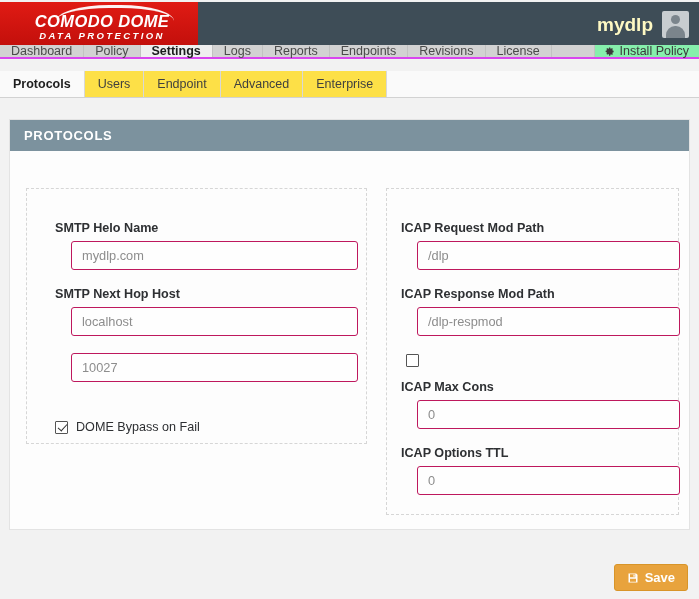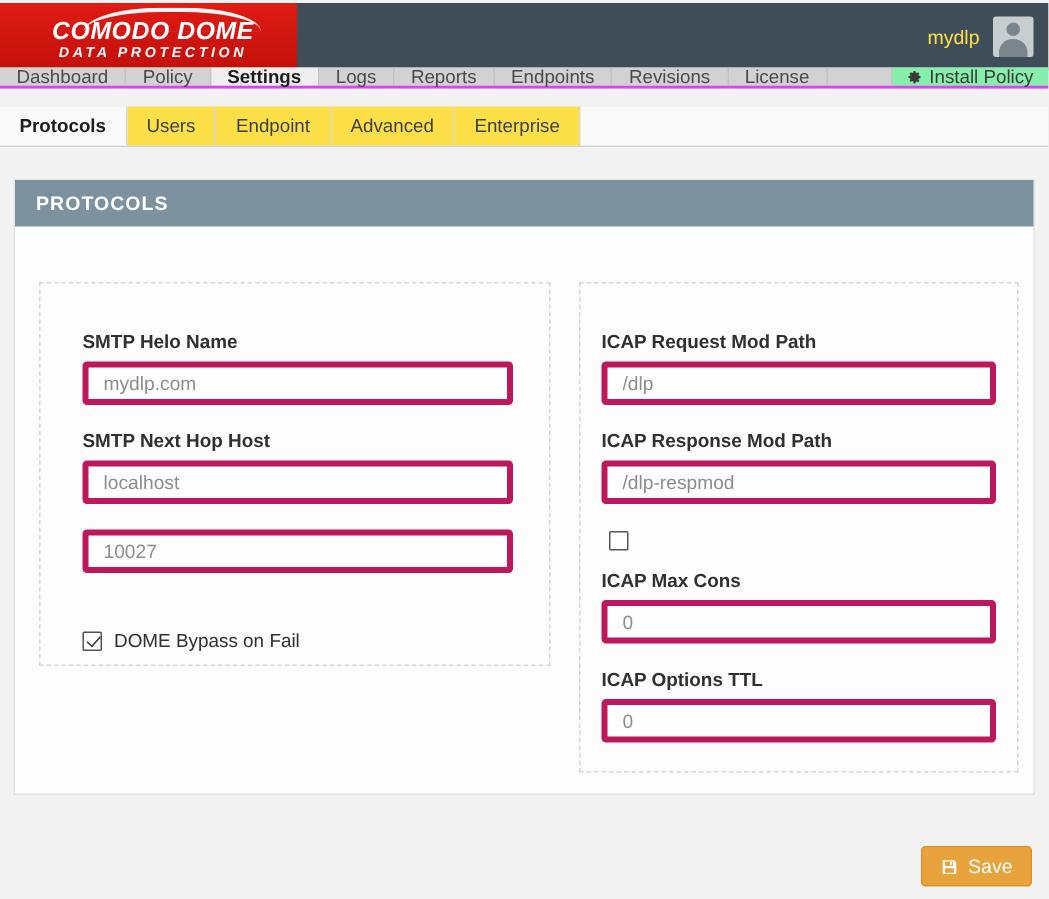--- a/index.html
+++ b/index.html
@@ -38,21 +38,21 @@
   .logo-l2 {
     position: absolute; left: 14px; top: 28px; width: 176px;
     text-align: center;
     font-size: 9.5px; font-weight: bold; font-style: italic;
     color: #ffffff; letter-spacing: 2.4px; white-space: nowrap;
   }
   .user-block {
     position: absolute; right: 10px; top: 0; height: 45px;
     display: flex; align-items: center; gap: 9px;
   }
-  .user-name { font-size: 13px; color: #fde047; }
+  .user-name { font-size: 19px; color: #fef9c3; font-weight: bold; }
   .avatar {
     width: 27px; height: 27px; background: #c8cdd0; border-radius: 2px;
     position: relative; overflow: hidden;
   }
   .avatar .head {
     position: absolute; left: 9px; top: 4px; width: 9px; height: 9px;
     border-radius: 50%; background: #7b858c;
   }
   .avatar .body {
     position: absolute; left: 4px; top: 15px; width: 19px; height: 12px;
@@ -115,44 +115,44 @@
   .fs-left  { left: 16px;  top: 37px; width: 341px; height: 256px; }
   .fs-right { left: 376px; top: 37px; width: 293px; height: 327px; }
 
   .fld { position: absolute; }
   .flabel {
     font-size: 12.6px; font-weight: bold; color: #2e3033;
     margin-bottom: 6px; white-space: nowrap;
   }
   .finput {
     display: block; width: 100%; height: 29px;
-    border: 4px solid #be185d; border-radius: 3px; background: #fefefe;
-    font-family: "Liberation Sans", sans-serif;
-    font-size: 12.8px; color: #8d8d8d; padding: 0 10px; outline: none;
+    border: 1px solid #be185d; border-radius: 3px; background: #fefefe;
+    font-family: "Liberation Sans", sans-serif;
+    font-size: 12.8px; color: #8d8d8d; padding: 0 10px; outline: none; margin-left: 16px;
   }
   .chkrow { position: absolute; display: flex; align-items: center; gap: 8px; cursor: pointer; }
   .chkbox {
     width: 13px; height: 13px; border: 1px solid #555; background: #fff;
     position: relative; flex: 0 0 auto; border-radius: 1px;
   }
   .chkbox.on::after {
     content: ""; position: absolute; left: 3.5px; top: 0px;
     width: 4px; height: 8px; border: solid #333;
     border-width: 0 1.6px 1.6px 0; transform: rotate(42deg);
   }
   .chklabel { font-size: 12.6px; color: #2e3033; white-space: nowrap; }
 
   
   .savebar { position: absolute; left: 0; top: 540px; width: 699px; height: 59px; }
   .savebtn {
     position: absolute; right: 11px; top: 24px;
     display: flex; align-items: center; gap: 6px;
     height: 27px; padding: 0 12px;
     background: #e8a33d; border: 1px solid #d89529; border-radius: 3px;
-    color: #ffffff; font-size: 13px; font-weight: normal; cursor: pointer;
+    color: #ffffff; font-size: 13px; font-weight: bold; cursor: pointer;
     font-family: "Liberation Sans", sans-serif;
   }
   .disk { width: 12px; height: 12px; display: block; }
 </style>
 </head>
 <body>
 
 <div id="app">
 
   <div class="topbar">

